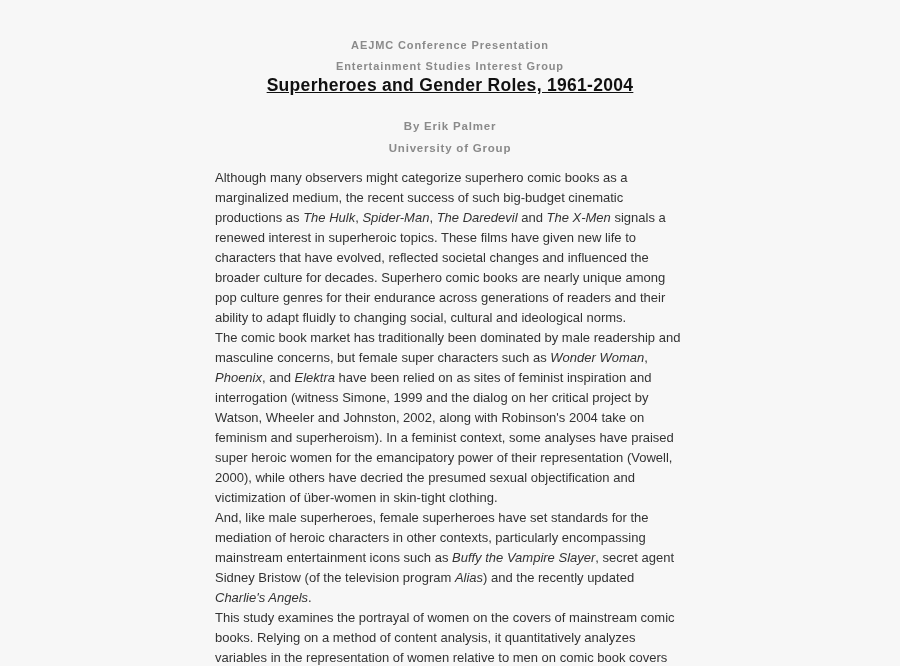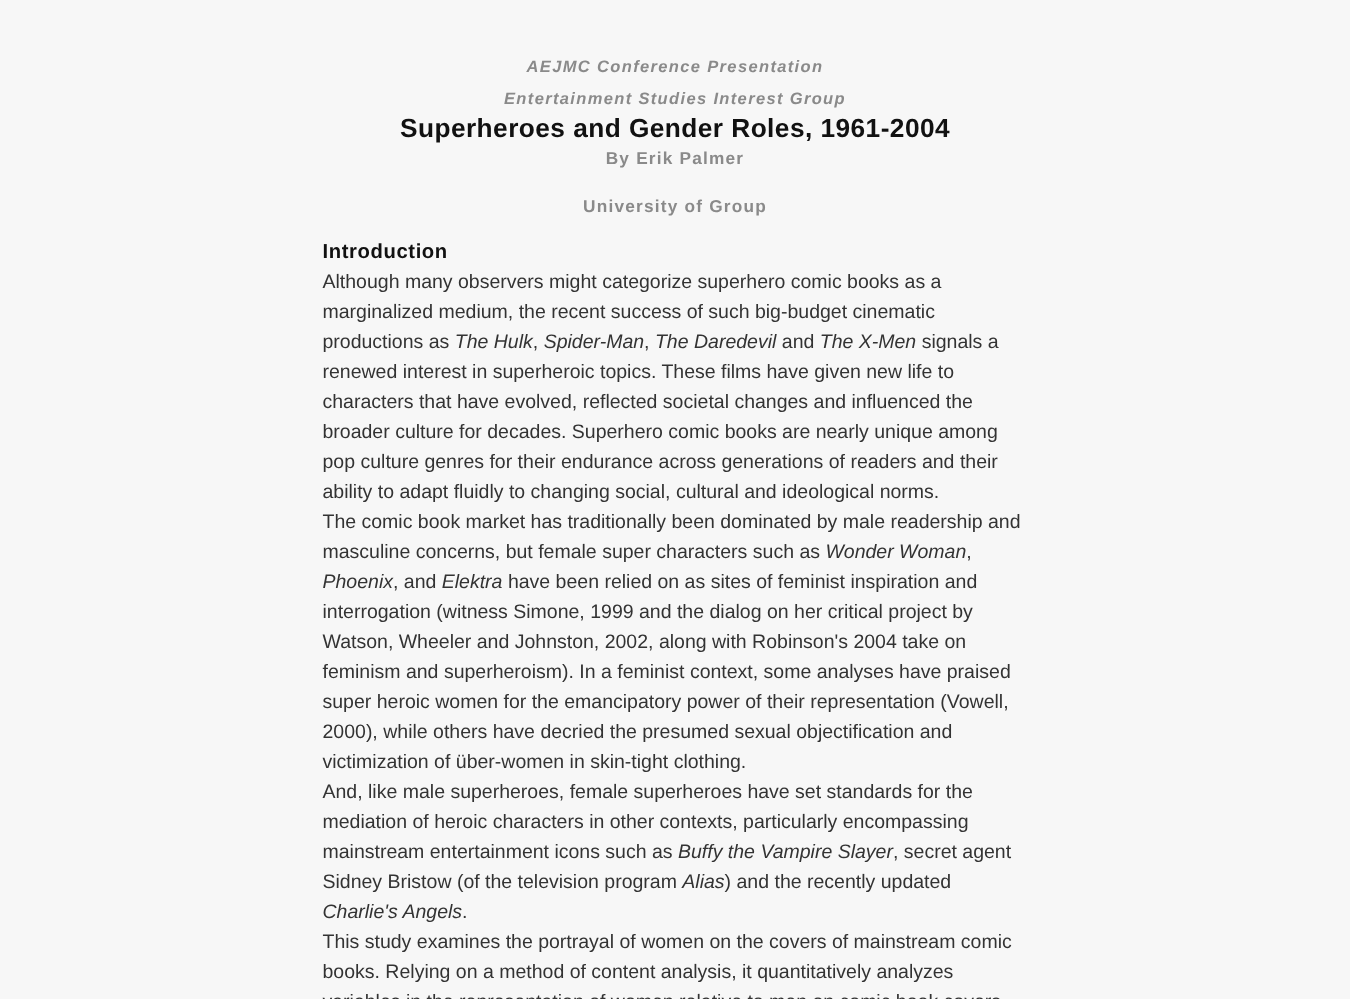--- a/index.html
+++ b/index.html
@@ -25,38 +25,38 @@
     padding-top: 39px;
   }
   .doc-header { text-align: center; }
   .eyebrow {
     font-size: 11px;
     line-height: 12px;
     font-weight: bold;
     letter-spacing: 0.9px;
     color: var(--muted);
     margin-bottom: 9px;
-    font-style: italic;
   }
   .eyebrow.group { margin-bottom: 2px; }
   .title {
     font-size: 17.5px;
     line-height: 22px;
     font-weight: bold;
     letter-spacing: 0.3px;
     color: var(--title);
-    margin-bottom: 4px;
+    margin-bottom: 24px;
+    text-decoration: underline;
   }
   .byline {
     font-size: 11.5px;
     line-height: 12px;
     font-weight: bold;
     letter-spacing: 0.8px;
     color: var(--muted);
-    margin-bottom: 20px;
+    margin-bottom: 10px;
   }
   .byline.affiliation { margin-bottom: 14px; }
   .doc-body { text-align: left; }
   .section-heading {
     font-size: 13.5px;
     line-height: 20px;
     font-weight: bold;
     letter-spacing: 0.4px;
     color: var(--title);
   }
@@ -74,21 +74,20 @@
 <div class="page">
   <div class="doc-header">
     <div class="eyebrow">AEJMC Conference Presentation</div>
     <div class="eyebrow group">Entertainment Studies Interest Group</div>
     <h1 class="title">Superheroes and Gender Roles, 1961-2004</h1>
     <div class="byline">By Erik Palmer</div>
     <div class="byline affiliation">University of Group</div>
   </div>
 
   <div class="doc-body">
-    <h2 class="section-heading">Introduction</h2>
     <div id="paragraphs">
         <p><span>Although many observers might categorize superhero comic books as a marginalized medium, the recent success of such big-budget cinematic productions as </span><em>The Hulk</em><span>, </span><em>Spider-Man</em><span>, </span><em>The Daredevil</em><span> and </span><em>The X-Men</em><span> signals a renewed interest in superheroic topics. These films have given new life to characters that have evolved, reflected societal changes and influenced the broader culture for decades. Superhero comic books are nearly unique among pop culture genres for their endurance across generations of readers and their ability to adapt fluidly to changing social, cultural and ideological norms.</span></p>
         <p><span>The comic book market has traditionally been dominated by male readership and masculine concerns, but female super characters such as </span><em>Wonder Woman</em><span>, </span><em>Phoenix</em><span>, and </span><em>Elektra</em><span> have been relied on as sites of feminist inspiration and interrogation (witness Simone, 1999 and the dialog on her critical project by Watson, Wheeler and Johnston, 2002, along with Robinson's 2004 take on feminism and superheroism). In a feminist context, some analyses have praised super heroic women for the emancipatory power of their representation (Vowell, 2000), while others have decried the presumed sexual objectification and victimization of über-women in skin-tight clothing.</span></p>
         <p><span>And, like male superheroes, female superheroes have set standards for the mediation of heroic characters in other contexts, particularly encompassing mainstream entertainment icons such as </span><em>Buffy the Vampire Slayer</em><span>, secret agent Sidney Bristow (of the television program </span><em>Alias</em><span>) and the recently updated </span><em>Charlie's Angels</em><span>.</span></p>
         <p><span>This study examines the portrayal of women on the covers of mainstream comic books. Relying on a method of content analysis, it quantitatively analyzes variables in the representation of women relative to men on comic book covers over a span of more than four decades.</span></p>
       </div>
   </div>
 </div>
 
 </body></html>

